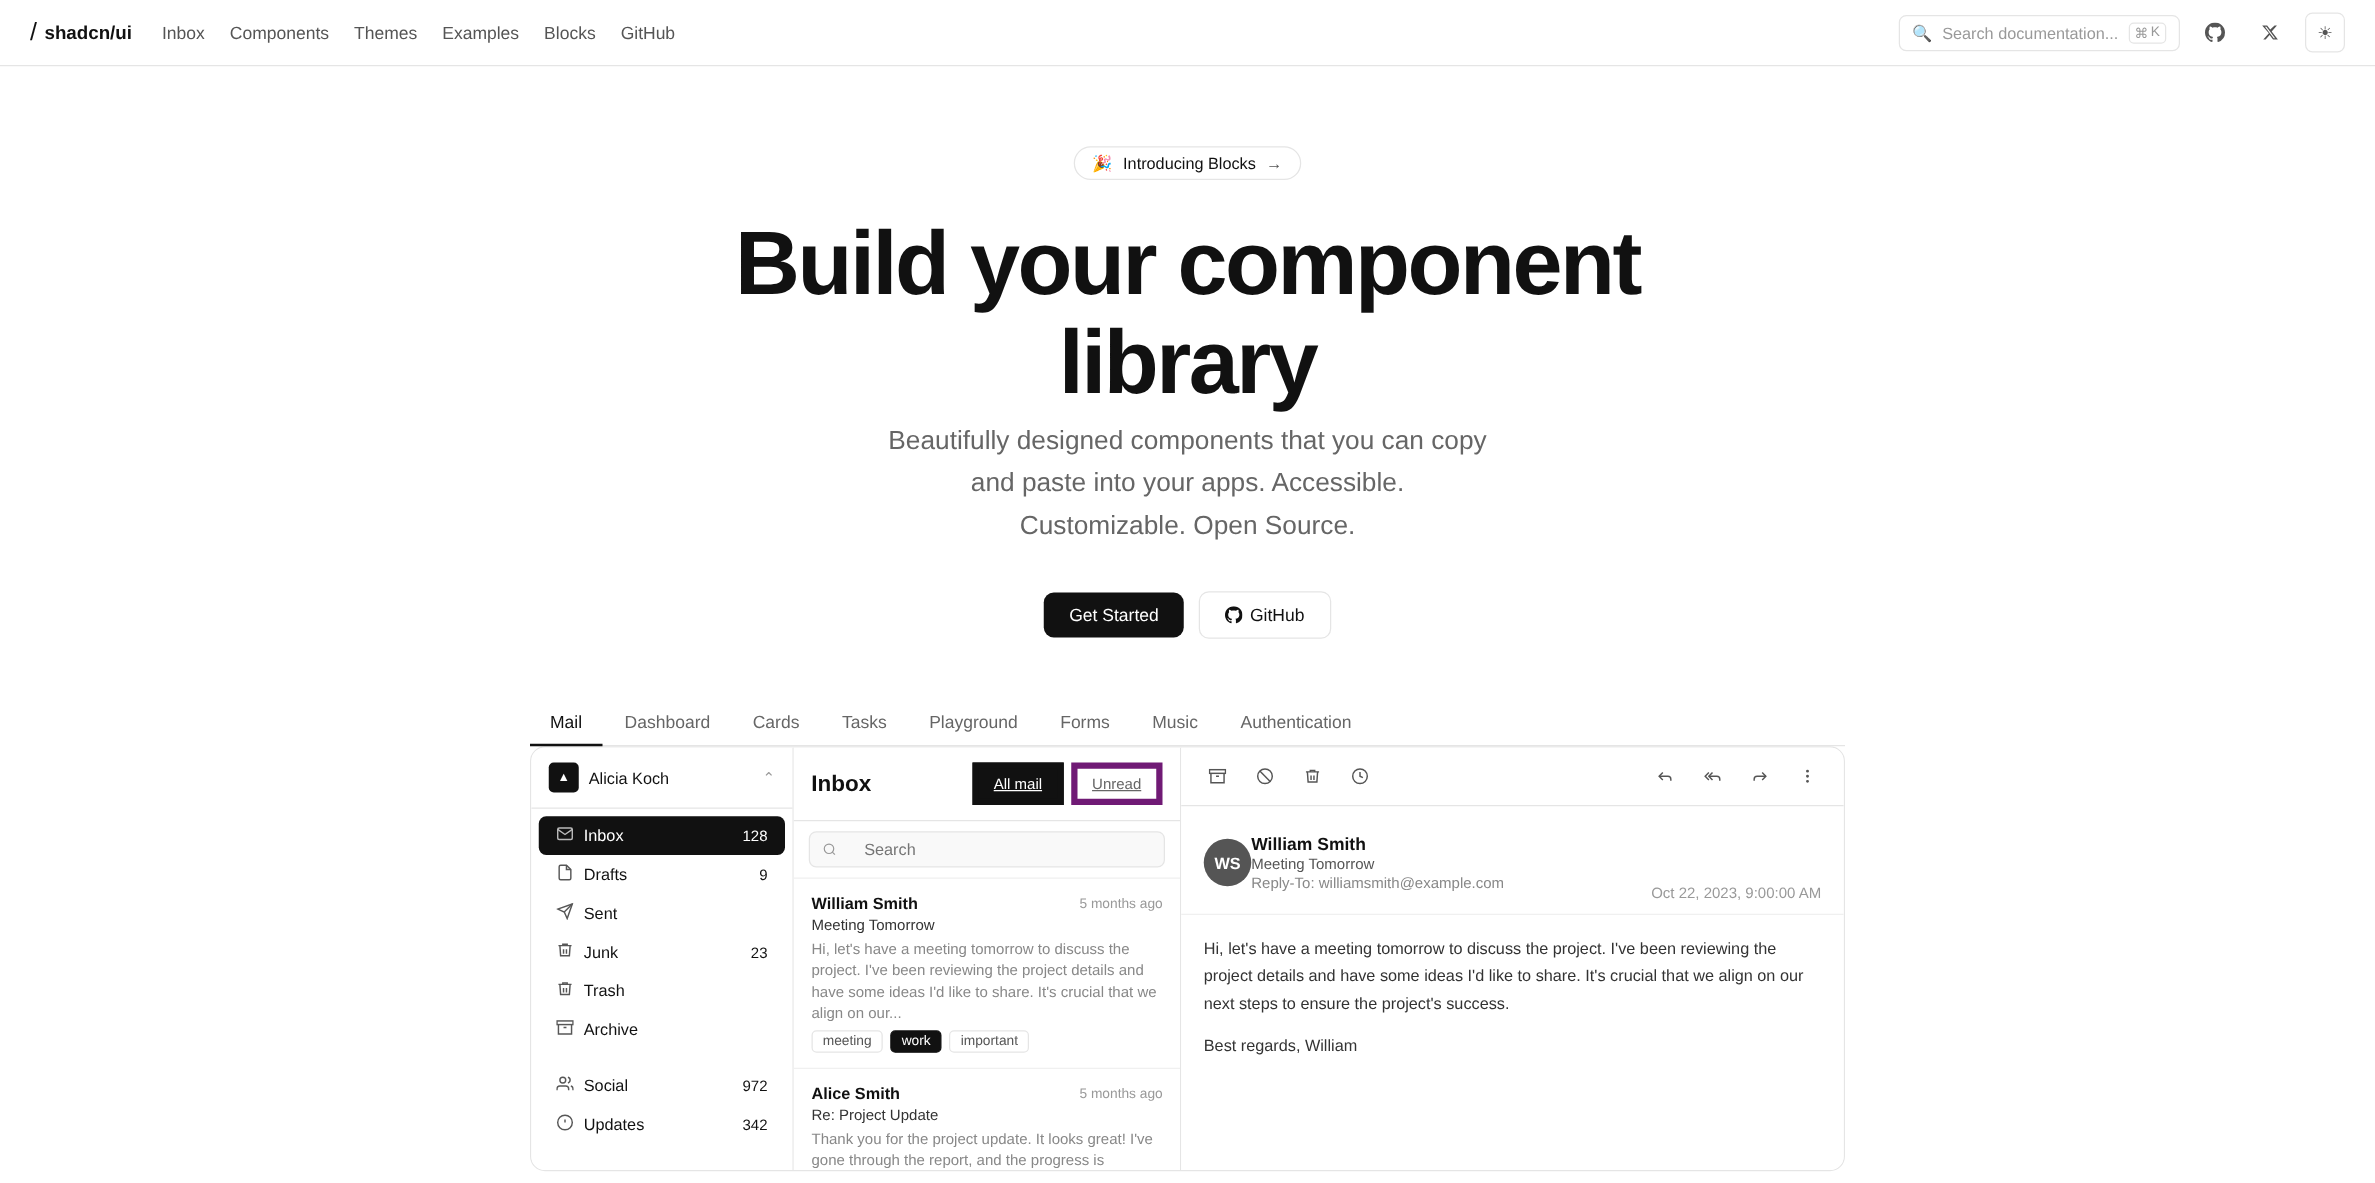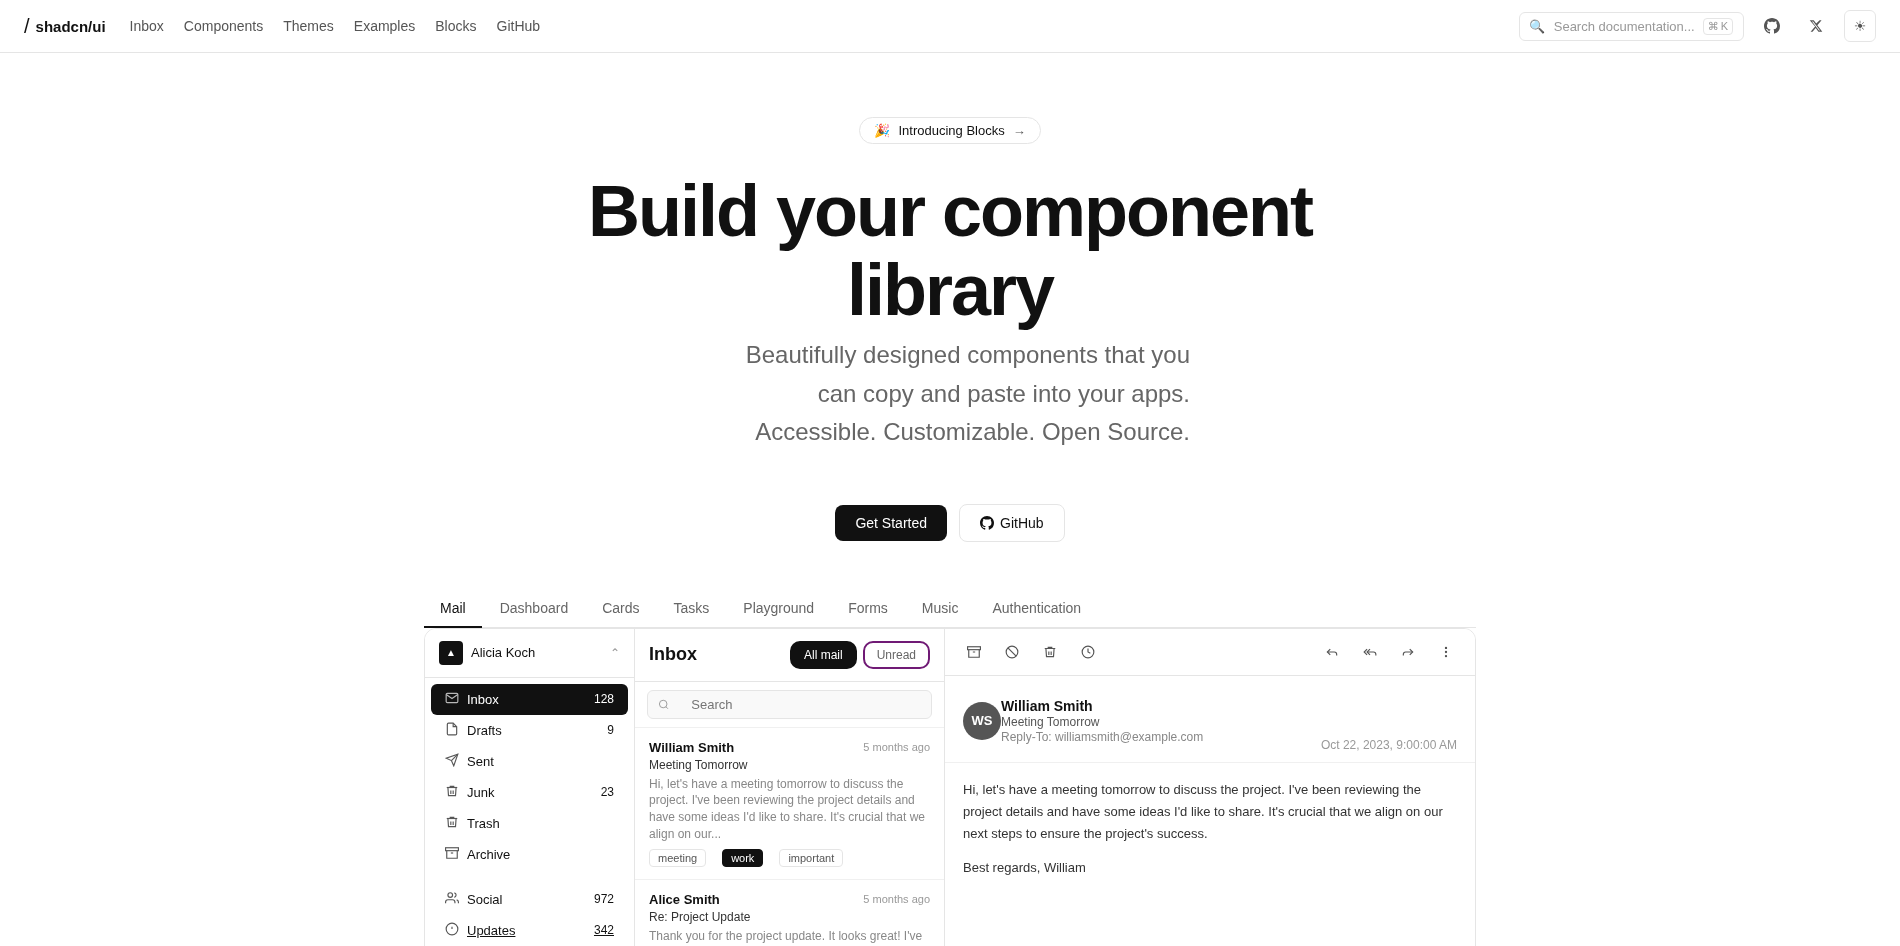--- a/index.html
+++ b/index.html
@@ -15,21 +15,21 @@
     .search-box-text { color: #999; font-size: 13px; flex: 1; }
     .search-shortcut { display: flex; align-items: center; gap: 2px; color: #999; font-size: 11px; border: 1px solid #e5e5e5; border-radius: 4px; padding: 1px 4px; }
     .nav-icon-btn { width: 32px; height: 32px; display: flex; align-items: center; justify-content: center; cursor: pointer; border-radius: 6px; color: #555; font-size: 16px; }
     .theme-toggle { width: 32px; height: 32px; border: 1px solid #e5e5e5; border-radius: 6px; display: flex; align-items: center; justify-content: center; cursor: pointer; color: #555; }
 
     
     .hero { display: flex; flex-direction: column; align-items: center; padding: 64px 24px 48px; text-align: center; }
     .hero-badge { display: flex; align-items: center; gap: 8px; background: #fff; border: 1px solid #e5e5e5; border-radius: 999px; padding: 5px 14px; font-size: 13px; color: #111; cursor: pointer; margin-bottom: 28px; text-decoration: none; }
     .hero-badge-arrow { color: #555; }
     .hero-title { font-size: 72px; font-weight: 800; line-height: 1.1; letter-spacing: -2px; max-width: 900px; margin-bottom: 6px; }
-    .hero-subtitle { font-size: 24px; color: #666; max-width: 480px; line-height: 1.6; margin-bottom: 52px; text-align: right; }
+    .hero-subtitle { font-size: 21px; color: #666; max-width: 480px; line-height: 1.6; margin-bottom: 36px; }
     .hero-actions { display: flex; align-items: center; gap: 12px; }
     .btn-primary { background: #111; color: #fff; border: none; border-radius: 8px; padding: 10px 20px; font-size: 14px; font-weight: 500; cursor: pointer; }
     .btn-secondary { background: #fff; color: #111; border: 1px solid #e5e5e5; border-radius: 8px; padding: 10px 20px; font-size: 14px; font-weight: 500; cursor: pointer; display: flex; align-items: center; gap: 6px; }
 
     
     .demo-section { max-width: 1100px; margin: 0 auto; padding: 0 24px 40px; }
     .demo-tabs { display: flex; gap: 2px; margin-bottom: 0; border-bottom: 1px solid #e5e5e5; padding-bottom: 0; }
     .demo-tab { padding: 10px 16px; font-size: 14px; color: #666; cursor: pointer; border-bottom: 2px solid transparent; margin-bottom: -1px; }
     .demo-tab.active { color: #111; border-bottom-color: #111; font-weight: 500; }
 
@@ -49,33 +49,33 @@
     .mail-nav-icon { font-size: 14px; opacity: 0.7; }
     .mail-nav-count { font-size: 12px; font-weight: 500; }
     .mail-nav-section { padding: 10px 14px 4px; font-size: 11px; color: #999; font-weight: 500; text-transform: uppercase; letter-spacing: 0.5px; }
     .mail-sidebar-items { flex: 1; overflow-y: auto; padding: 6px 0; }
 
     
     .mail-list { width: 310px; border-right: 1px solid #e5e5e5; display: flex; flex-direction: column; background: #fff; }
     .mail-list-header { display: flex; align-items: center; justify-content: space-between; padding: 12px 14px; border-bottom: 1px solid #e5e5e5; }
     .mail-list-title { font-size: 18px; font-weight: 700; }
     .mail-filter-btns { display: flex; gap: 6px; }
-    .mail-filter-btn { padding: 5px 12px; font-size: 12px; border: 2px solid #701a75; border-radius: 10px; cursor: pointer; background: #fff; color: #666; }
+    .mail-filter-btn { padding: 5px 12px; font-size: 12px; border: 5px solid #701a75; border-radius: 0; cursor: pointer; background: #fff; color: #666; text-decoration: underline; }
     .mail-filter-btn.active { background: #111; color: #fff; border-color: #111; }
     .mail-search { padding: 8px 12px; border-bottom: 1px solid #f0f0f0; }
     .mail-search-inner { display: flex; align-items: center; gap: 22px; background: #f9f9f9; border: 1px solid #e5e5e5; border-radius: 6px; padding: 6px 10px; }
     .mail-search-input { border: none; background: transparent; outline: none; font-size: 13px; color: #999; width: 100%; }
     .mail-items { flex: 1; overflow-y: auto; }
     .mail-item { padding: 12px 14px; border-bottom: 1px solid #f0f0f0; cursor: pointer; }
     .mail-item-header { display: flex; align-items: center; justify-content: space-between; margin-bottom: 3px; }
     .mail-item-name { font-size: 13px; font-weight: 600; }
     .mail-item-time { font-size: 11px; color: #999; }
     .mail-item-subject { font-size: 12px; font-weight: 500; color: #333; margin-bottom: 4px; }
     .mail-item-preview { font-size: 12px; color: #888; line-height: 1.4; }
-    .mail-item-tags { display: flex; gap: 16px; margin-top: 6px; flex-wrap: wrap; }
+    .mail-item-tags { display: flex; gap: 6px; margin-top: 6px; flex-wrap: wrap; }
     .mail-tag { padding: 2px 8px; border-radius: 4px; font-size: 11px; font-weight: 500; border: 1px solid #e5e5e5; color: #555; background: #fff; }
     .mail-tag.work { background: #111; color: #fff; border-color: #111; }
 
     
     .mail-view { flex: 1; display: flex; flex-direction: column; background: #fff; }
     .mail-view-toolbar { display: flex; align-items: center; padding: 8px 14px; border-bottom: 1px solid #e5e5e5; gap: 8px; }
     .mail-toolbar-icon { width: 30px; height: 30px; display: flex; align-items: center; justify-content: center; cursor: pointer; border-radius: 5px; color: #555; font-size: 14px; }
     .mail-toolbar-sep { flex: 1; }
     .mail-toolbar-more { margin-left: auto; }
     .mail-view-header { padding: 14px 18px 10px; border-bottom: 1px solid #f0f0f0; }
@@ -256,21 +256,21 @@
                   <path d="M17 21v-2a4 4 0 0 0-4-4H5a4 4 0 0 0-4 4v2"></path>
                   <circle cx="9" cy="7" r="4"></circle>
                   <path d="M23 21v-2a4 4 0 0 0-3-3.87"></path>
                   <path d="M16 3.13a4 4 0 0 1 0 7.75"></path>
                 </svg>
             </span>
             <span>Social</span>
           </div>
           <span class="mail-nav-count">972</span>
         </div>
-        <div class="mail-nav-item" style="padding: 7px 20px; text-decoration: underline;">
+        <div class="mail-nav-item" style="padding: 7px 20px;">
           <div class="mail-nav-item-left">
             <span class="mail-nav-icon">
               <svg width="14" height="14" viewBox="0 0 24 24" fill="none" stroke="currentColor" stroke-width="2">
                   <circle cx="12" cy="12" r="10"></circle>
                   <line x1="12" y1="8" x2="12" y2="12"></line>
                   <line x1="12" y1="16" x2="12.01" y2="16"></line>
                 </svg>
             </span>
             <span>Updates</span>
           </div>

